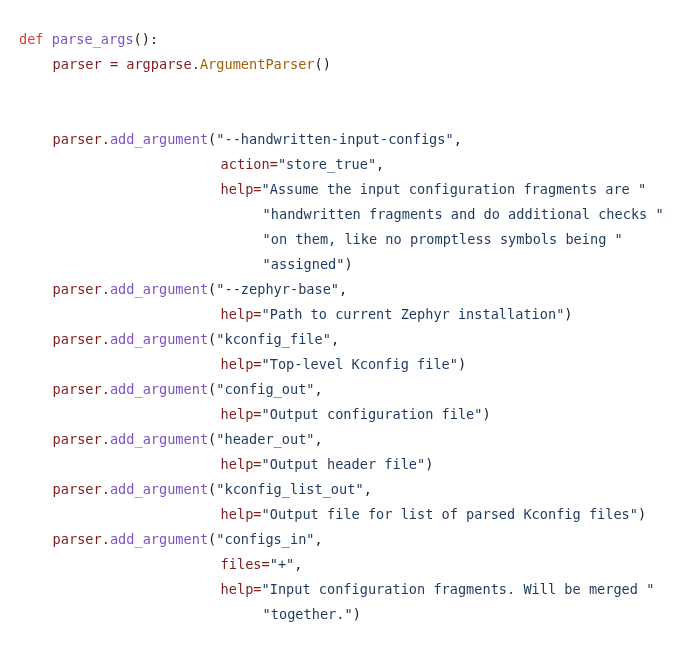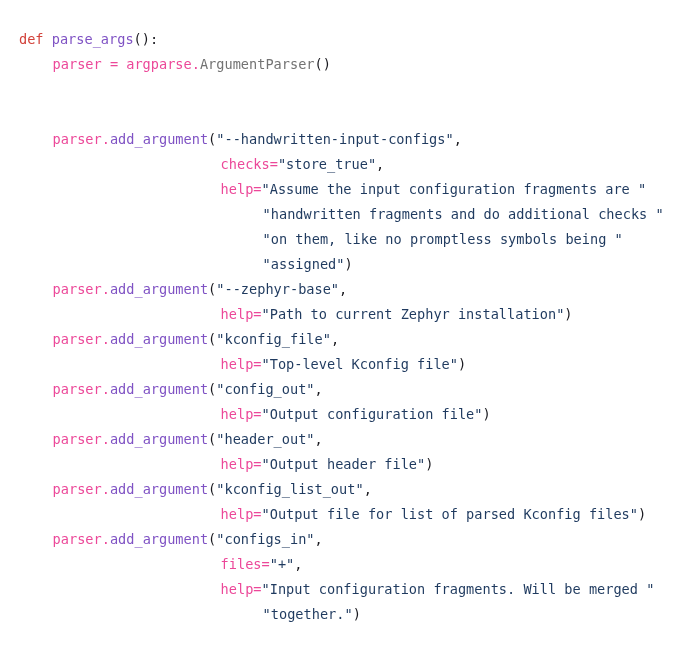--- a/index.html
+++ b/index.html
@@ -26,37 +26,37 @@
     left: 0;
     width: 690px;
     height: 25px;
     line-height: 25px;
     white-space: pre;
     font-size: 13.6px;
     letter-spacing: 0px;
     font-family: "DejaVu Sans Mono", "Liberation Mono", monospace;
   }
   .tok { white-space: pre; }
-  .tok-plain    { color: #ec4899; }
+  .tok-plain    { color: #7f1d1d; }
   .tok-keyword  { color: #d2413a; }
   .tok-function { color: #7f52c4; }
-  .tok-class    { color: #737373; }
+  .tok-class    { color: #a16207; }
   .tok-string   { color: #1f3a5f; }
   .tok-punct    { color: #19191f; }
 </style>
 </head>
 <body>
 
 <div id="code-listing" style="background: rgb(255, 255, 255);">
     <div class="code-line" style="top: 10px; padding-left: 19px; font-size: 13.6px;"><span class="tok tok-keyword">def</span><span class="tok tok-plain"> </span><span class="tok tok-function">parse_args</span><span class="tok tok-punct">():</span></div>
     <div class="code-line" style="top: 35px; padding-left: 52.6px; font-size: 13.6px;"><span class="tok tok-plain">parser = argparse.</span><span class="tok tok-class">ArgumentParser</span><span class="tok tok-punct">()</span></div>
     <div class="code-line" style="top: 60px; padding-left: 19px; font-size: 13.6px;"></div>
     <div class="code-line" style="top: 85px; padding-left: 19px; font-size: 13.6px;"></div>
     <div class="code-line" style="top: 110px; padding-left: 52.6px; font-size: 13.6px;"><span class="tok tok-plain">parser.</span><span class="tok tok-function">add_argument</span><span class="tok tok-punct">(</span><span class="tok tok-string">"--handwritten-input-configs"</span><span class="tok tok-punct">,</span></div>
-    <div class="code-line" style="top: 135px; padding-left: 220.6px; font-size: 13.6px;"><span class="tok tok-plain">checks=</span><span class="tok tok-string">"store_true"</span><span class="tok tok-punct">,</span></div>
+    <div class="code-line" style="top: 135px; padding-left: 220.6px; font-size: 13.6px;"><span class="tok tok-plain">action=</span><span class="tok tok-string">"store_true"</span><span class="tok tok-punct">,</span></div>
     <div class="code-line" style="top: 160px; padding-left: 220.6px; font-size: 13.6px;"><span class="tok tok-plain">help=</span><span class="tok tok-string">"Assume the input configuration fragments are "</span></div>
     <div class="code-line" style="top: 185px; padding-left: 262.6px; font-size: 13.6px;"><span class="tok tok-string">"handwritten fragments and do additional checks "</span></div>
     <div class="code-line" style="top: 210px; padding-left: 262.6px; font-size: 13.6px;"><span class="tok tok-string">"on them, like no promptless symbols being "</span></div>
     <div class="code-line" style="top: 235px; padding-left: 262.6px; font-size: 13.6px;"><span class="tok tok-string">"assigned"</span><span class="tok tok-punct">)</span></div>
     <div class="code-line" style="top: 260px; padding-left: 52.6px; font-size: 13.6px;"><span class="tok tok-plain">parser.</span><span class="tok tok-function">add_argument</span><span class="tok tok-punct">(</span><span class="tok tok-string">"--zephyr-base"</span><span class="tok tok-punct">,</span></div>
     <div class="code-line" style="top: 285px; padding-left: 220.6px; font-size: 13.6px;"><span class="tok tok-plain">help=</span><span class="tok tok-string">"Path to current Zephyr installation"</span><span class="tok tok-punct">)</span></div>
     <div class="code-line" style="top: 310px; padding-left: 52.6px; font-size: 13.6px;"><span class="tok tok-plain">parser.</span><span class="tok tok-function">add_argument</span><span class="tok tok-punct">(</span><span class="tok tok-string">"kconfig_file"</span><span class="tok tok-punct">,</span></div>
     <div class="code-line" style="top: 335px; padding-left: 220.6px; font-size: 13.6px;"><span class="tok tok-plain">help=</span><span class="tok tok-string">"Top-level Kconfig file"</span><span class="tok tok-punct">)</span></div>
     <div class="code-line" style="top: 360px; padding-left: 52.6px; font-size: 13.6px;"><span class="tok tok-plain">parser.</span><span class="tok tok-function">add_argument</span><span class="tok tok-punct">(</span><span class="tok tok-string">"config_out"</span><span class="tok tok-punct">,</span></div>
     <div class="code-line" style="top: 385px; padding-left: 220.6px; font-size: 13.6px;"><span class="tok tok-plain">help=</span><span class="tok tok-string">"Output configuration file"</span><span class="tok tok-punct">)</span></div>

